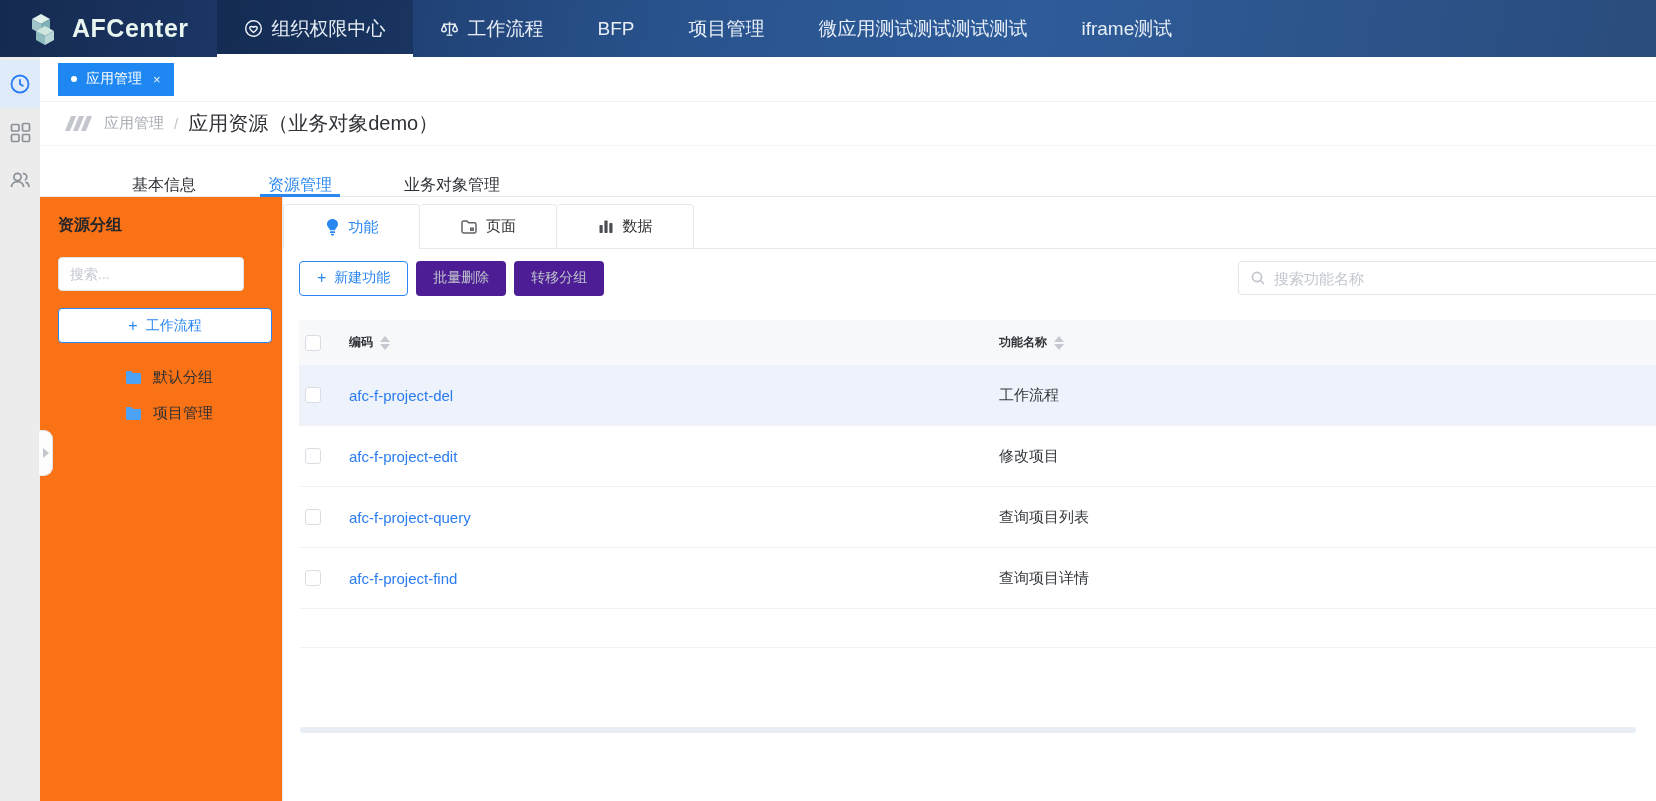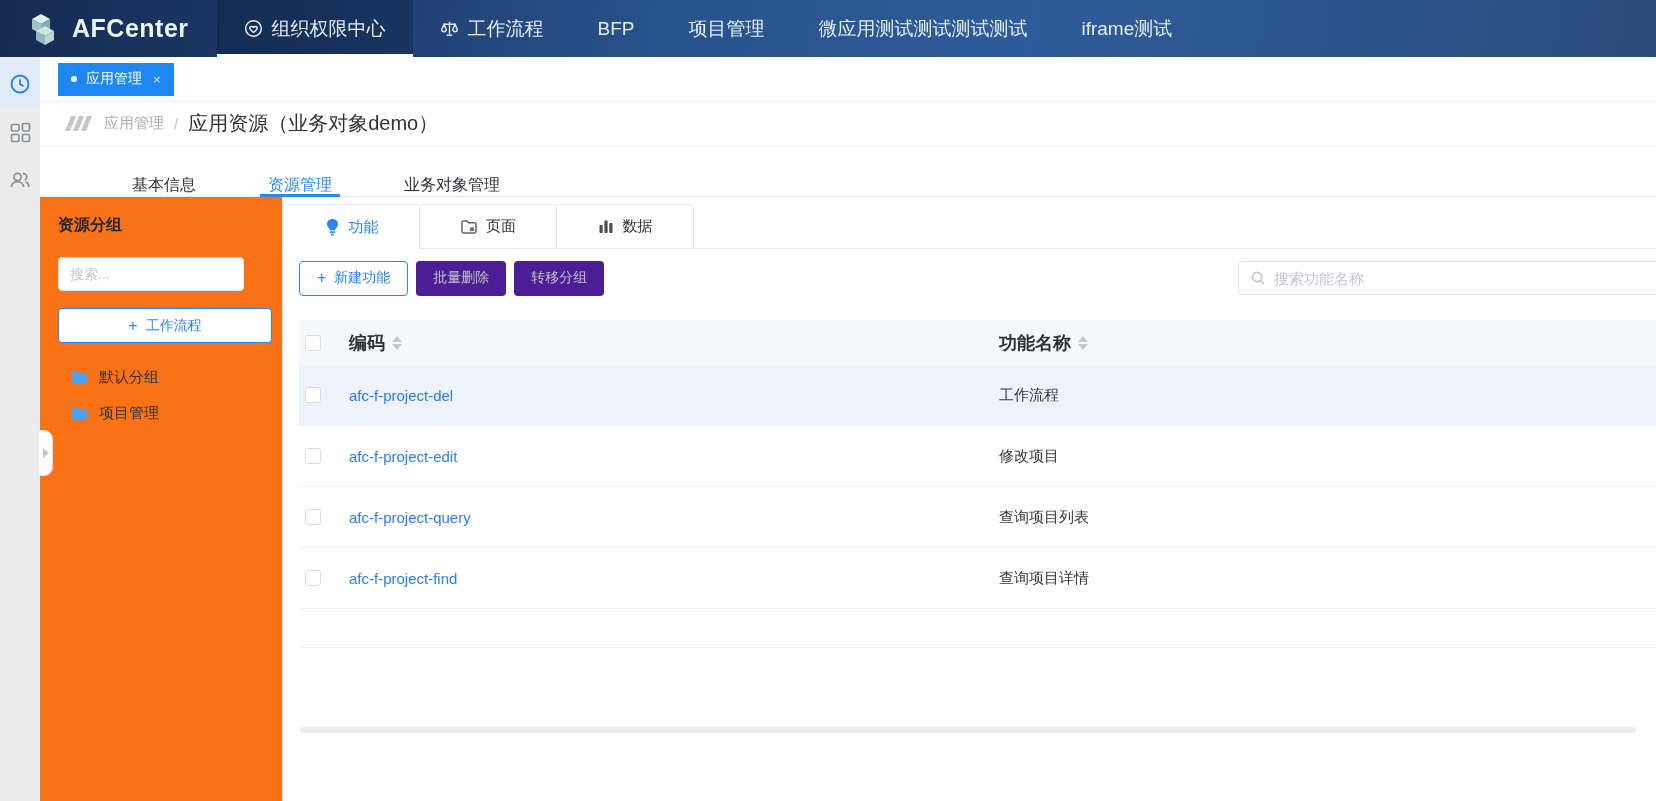--- a/index.html
+++ b/index.html
@@ -53,21 +53,21 @@
 
   .group-panel { width:243px; flex:none; background:#f97316; border-right:1px solid #e7e9ec; padding:18px 15px 0 18px; position:relative; }
   .gp-title { font-size:16px; font-weight:bold; color:#24262a; margin-bottom:21px; }
   .gp-search { width:186px; height:34px; border:1px solid #dfe2e7; border-radius:4px; padding:0 11px;
     font-size:14px; color:#303133; outline:none; background:#fff; }
   .gp-search::placeholder { color:#c3c7cf; }
   .gp-newbtn { margin-top:17px; width:214px; height:35px; background:#fff; border:1px solid #2b87f0; border-radius:4px;
     color:#2b87f0; font-size:14px; display:flex; align-items:center; justify-content:center; cursor:pointer; }
   .gp-newbtn .plus { margin-right:8px; font-size:16px; line-height:1; }
   .gp-tree { margin-top:16px; }
-  .tree-item { display:flex; align-items:center; height:36px; padding-left:13px; font-size:15px; color:#303133; cursor:pointer; }
+  .tree-item { display:flex; align-items:center; height:36px; padding-left:13px; font-size:15px; color:#303133; cursor:pointer;justify-content:center; }
   .tree-item svg { margin-right:11px; }
 
   .collapse-handle { position:absolute; left:-1px; top:233px; width:14px; height:46px; background:#fdfdfd;
     border:1px solid #e3e5e8; border-left:none; border-radius:0 9px 9px 0; display:flex; align-items:center; justify-content:center; cursor:pointer; z-index:3; }
   .collapse-handle .tri { width:0; height:0; border-left:6px solid #c4c8ce; border-top:5px solid transparent; border-bottom:5px solid transparent; }
 
   .main-panel { flex:1; min-width:0; padding-top:7px; display:flex; flex-direction:column; }
 
   
   .rtabs { display:flex; border-bottom:1px solid #e7e9ec; }
@@ -84,21 +84,21 @@
   .btn-primary-ghost .plus { margin-right:8px; font-size:16px; }
   .btn-disabled { background:#4c1d95; color:#bfc3ca; border:none; margin-left:8px; cursor:not-allowed; }
   .fn-search { position:absolute; right:-22px; top:1px; width:440px; height:34px; border:1px solid #e2e5ea; border-radius:4px;
     display:flex; align-items:center; padding:0 11px; background:#fff; }
   .fn-search input { border:none; outline:none; flex:1; font-size:15px; margin-left:8px; color:#303133; background:transparent; }
   .fn-search input::placeholder { color:#c3c7cf; }
 
   
   .table { margin:24px 0 0 16px; }
   .trow { display:grid; grid-template-columns:50px 650px 1fr; align-items:center; }
-  .thead { background:#f7f8fa; height:45px; font-weight:bold; font-size:18px; color:#2f3237; }
+  .thead { background:#f7f8fa; height:45px; font-weight:bold; font-size:12px; color:#2f3237; }
   .tbody-row { height:61px; border-bottom:1px solid #f0f2f5; font-size:15px; background:#fff; }
   .tbody-row.hl { background:#edf2fb; }
   .cb { width:16px; height:16px; border:1px solid #d9dde3; border-radius:3px; background:#fff; margin-left:6px; cursor:pointer; }
   .th-label { display:flex; align-items:center; }
   .sorter { display:inline-flex; flex-direction:column; margin-left:7px; }
   .sorter .up { width:0; height:0; border-left:5px solid transparent; border-right:5px solid transparent; border-bottom:6px solid #c6c9cf; margin-bottom:2px; }
   .sorter .dn { width:0; height:0; border-left:5px solid transparent; border-right:5px solid transparent; border-top:6px solid #c6c9cf; }
   .code-link { color:#2b7cf0; cursor:pointer; }
   .name-cell { color:#35383d; }
   .table-end { height:39px; border-bottom:1px solid #f0f2f5; }

